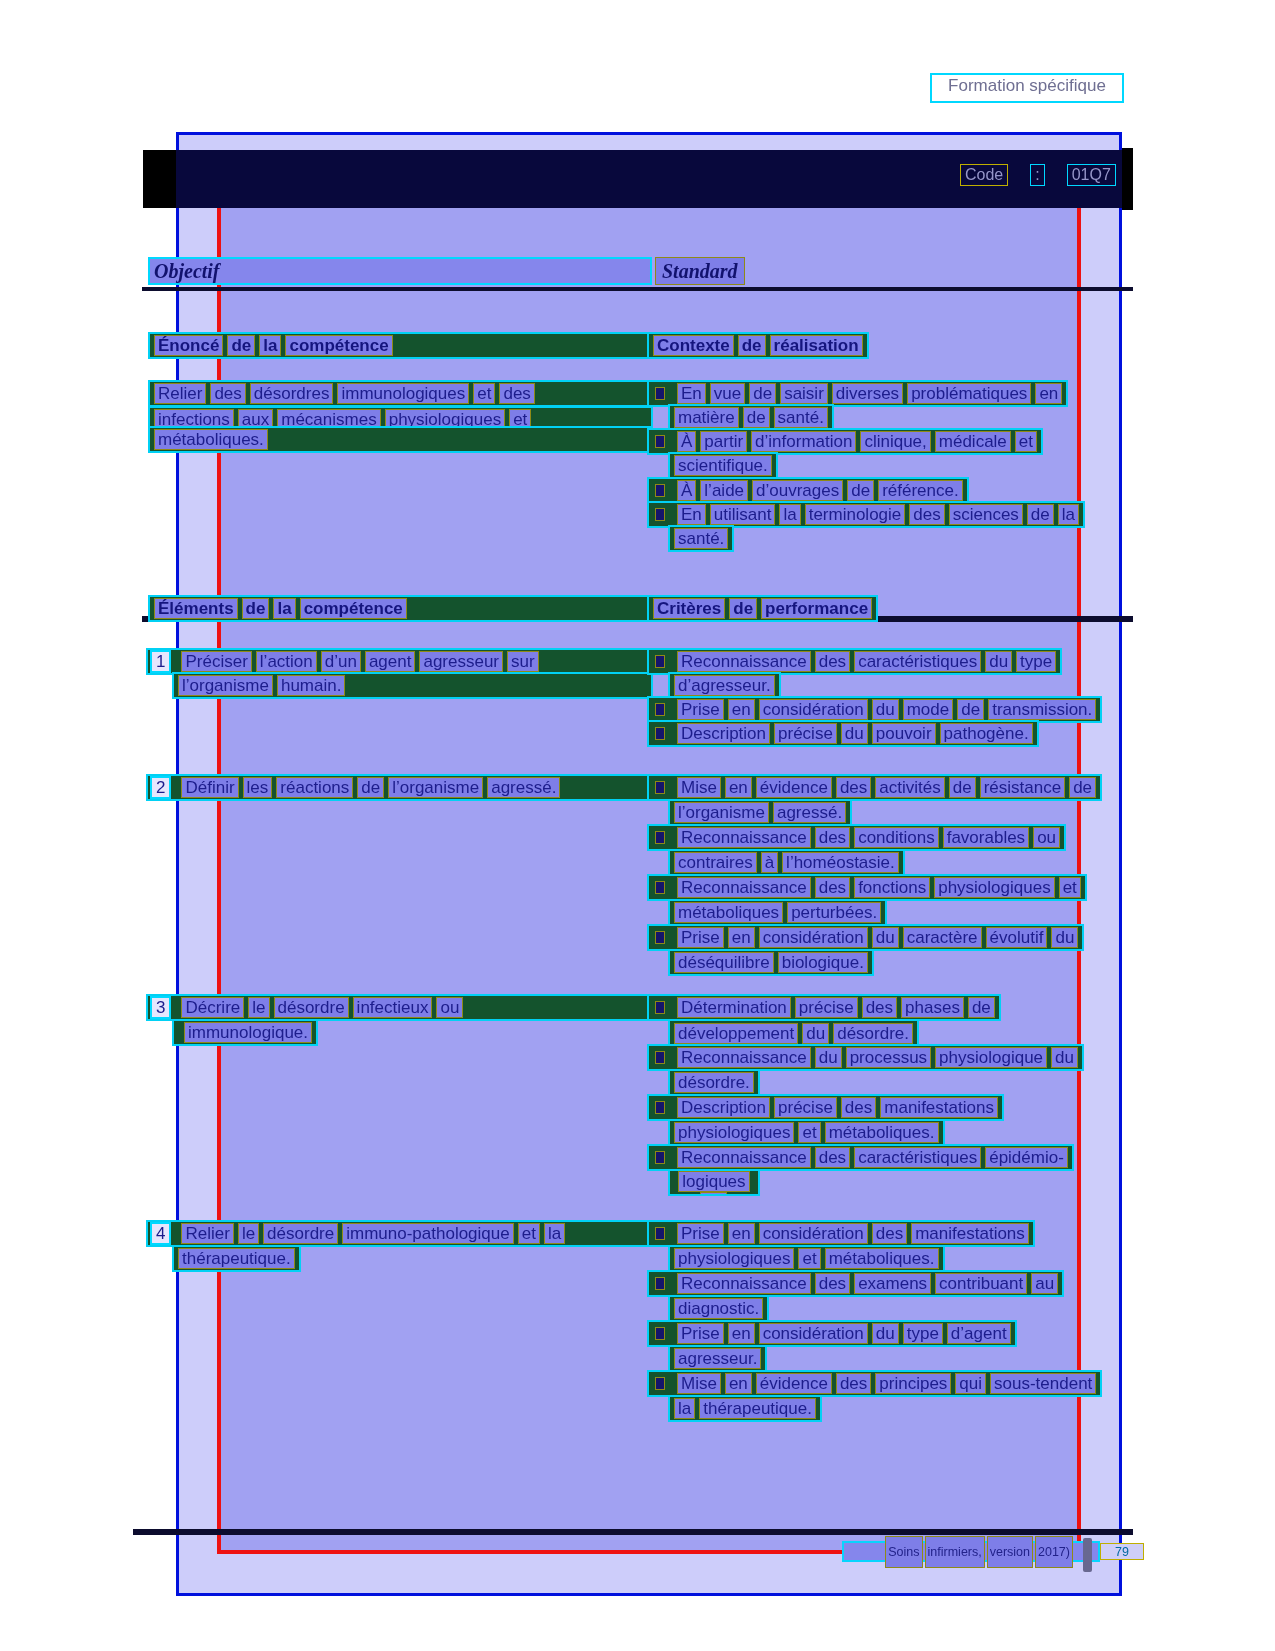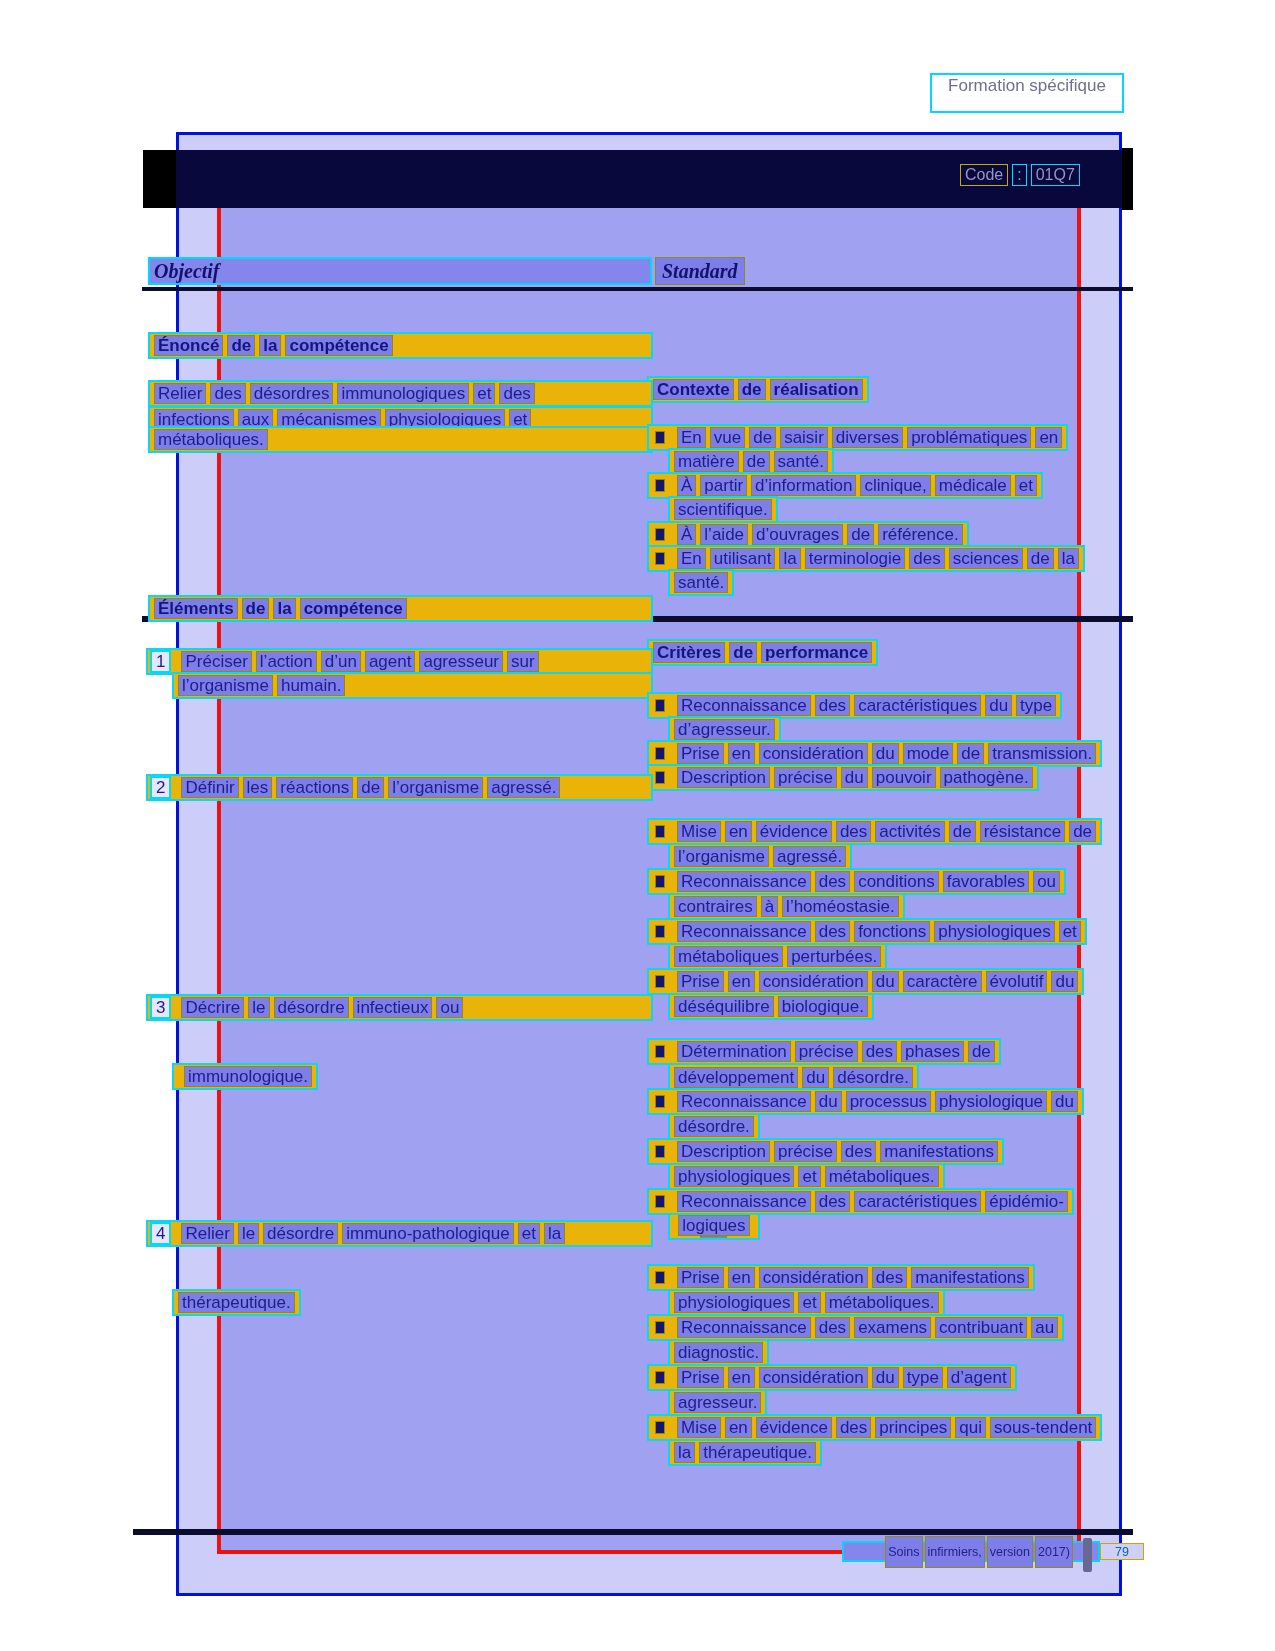--- a/index.html
+++ b/index.html
@@ -6,36 +6,36 @@
   #page{position:relative;width:1275px;height:1651px;background:#ffffff;overflow:hidden;
         font-family:"Liberation Sans",sans-serif;}
   .abs{position:absolute;box-sizing:border-box;}
   
   #overlay-outer{left:176px;top:132px;width:946px;height:1464px;background:#cdcdfa;border:3px solid #0010dd;z-index:1;}
   #overlay-inner{left:217px;top:173px;width:864px;height:1381px;background:#a1a1f2;border:4px solid #ee1111;z-index:2;}
   
   #code-bar{left:143px;top:150px;width:990px;height:58px;background:#08083c;z-index:3;}
   #bar-stub-left{left:143px;top:150px;width:33px;height:58px;background:#000;z-index:4;}
   #bar-stub-right{left:1122px;top:148px;width:11px;height:62px;background:#000;z-index:4;}
-  #code-row{left:960px;top:164px;display:flex;gap:4px;z-index:5;}
+  #code-row{left:960px;top:164px;display:flex;gap:22px;z-index:5;}
   #code-row span{font:16px/20px "Liberation Sans",sans-serif;color:#9595c8;padding:0 4px;}
   .box-yellow{border:1px solid #bfae00;}
   .box-cyan{border:1px solid #00d8ff;}
   
   .rule{background:#0c0c2e;z-index:4;}
   #rule-1{left:142px;top:287px;width:991px;height:4px;}
   #rule-2{left:142px;top:616px;width:991px;height:6px;}
   #rule-3{left:133px;top:1529px;width:1000px;height:6px;}
   
-  #formation{left:930px;top:73px;width:194px;height:40px;border:2px solid #00d8ff;background:#ffffff;
+  #formation{left:930px;top:73px;width:194px;height:30px;border:2px solid #00d8ff;background:#ffffff;
              color:#6f6f92;font:17px/22px "Liberation Sans",sans-serif;text-align:center;z-index:5;}
   
   .line{position:absolute;display:flex;align-items:center;height:23px;z-index:6;
-        border:2px solid rgba(0,216,255,.95);background:#eab308;padding:0 2px;white-space:nowrap;overflow:hidden;}
-  .line.fit{width:max-content;margin-top:44px;}
+        border:2px solid rgba(0,216,255,.95);background:#14532d;padding:0 2px;white-space:nowrap;overflow:hidden;}
+  .line.fit{width:max-content;}
   .word{border:1px solid #8f8a16;background:#7e7ee8;color:#1d1d8c;padding:0 3px;margin:0 2px;
         font:17px/19px "Liberation Sans",sans-serif;flex:none;}
   .bold .word{font-weight:700;color:#15157e;}
   .bullet-glyph{width:8px;height:11px;background:#15156b;border:1px solid #8f8a16;margin:0 10px 0 4px;flex:none;}
   .num-token{border:2px solid #00d8ff;background:#e6e6fd;color:#1c1c8c;padding:0 4px;margin-right:8px;
              font:17px/19px "Liberation Sans",sans-serif;flex:none;}
   
   #objectif-strip{left:148px;top:257px;width:504px;height:28px;border:2px solid #00d8ff;background:#8586ec;
       color:#12126e;font:bold italic 20px/24px "Liberation Serif",serif;font-style:italic;padding:0 4px;z-index:6;}
   #standard-box{left:655px;top:257px;height:28px;border:1px solid #8f8a16;background:#7e7ee8;

